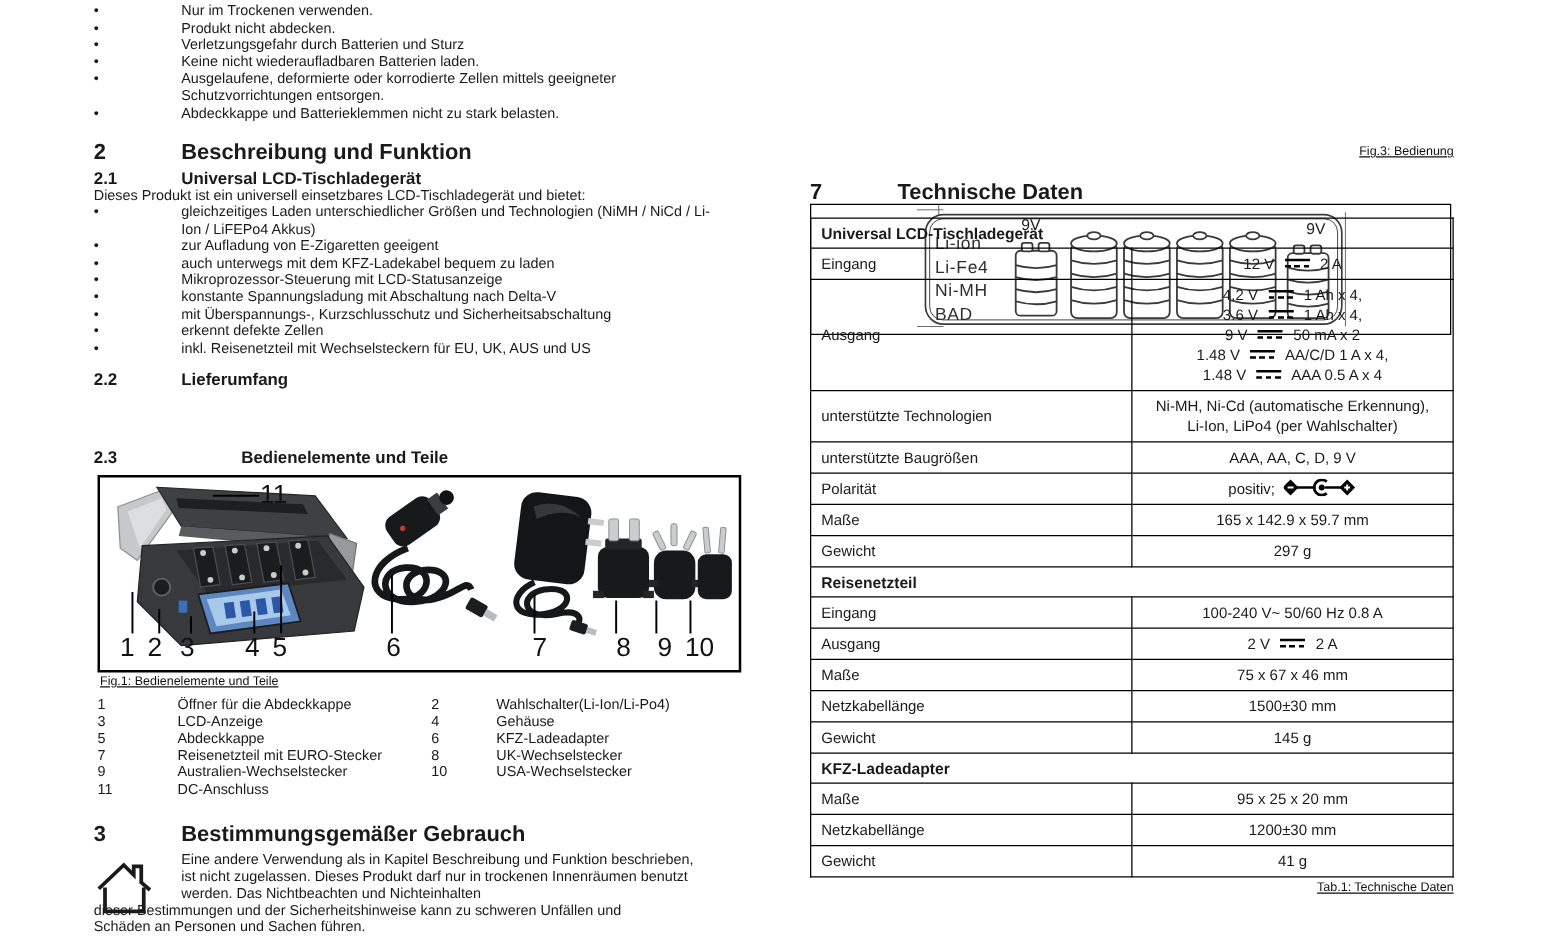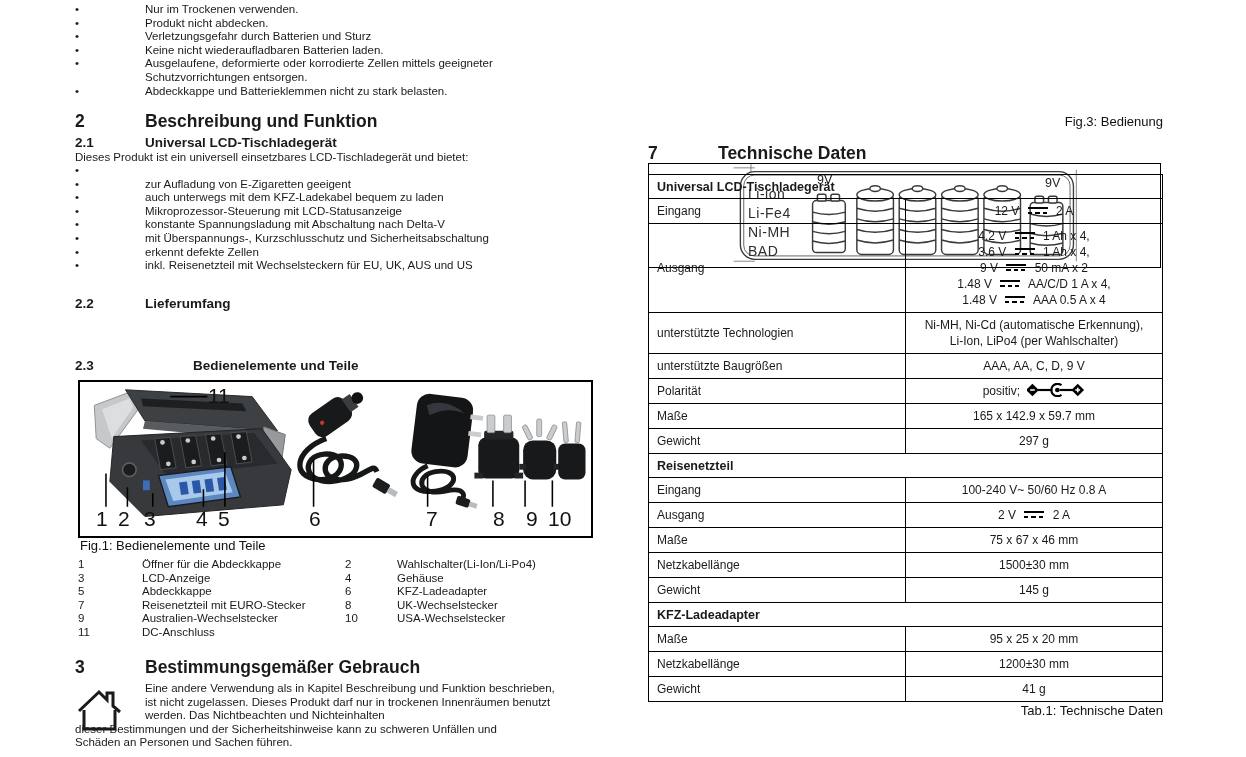--- a/index.html
+++ b/index.html
@@ -20,21 +20,21 @@
   .b-row{display:flex;font-size:11.5px;line-height:13.6px;}
   .b-dot{width:70px;flex:none;}
   .b-txt{max-width:425px;}
 
   
   .parts{display:grid;grid-template-columns:64px 203px 52px auto;
          font-size:11.5px;line-height:13.6px;padding-left:3px;}
 
   
   .figbox{border:2px solid #000;background:#fff;position:relative;}
-  .caption{font-size:13px;line-height:12px;color:#111;}
+  .caption{font-size:10px;line-height:12px;color:#111;text-decoration:underline;}
 
   
   .co{position:absolute;font-size:21px;line-height:22px;color:#111;}
 
   
   .chem{position:absolute;left:99px;top:21px;font-size:14px;line-height:19px;color:#2e2e2e;letter-spacing:0.5px;}
   .v9{position:absolute;font-weight:normal;font-size:12.5px;color:#222;}
 
   
   table.tech{border-collapse:collapse;width:515px;font-size:12px;table-layout:fixed;}
@@ -94,20 +94,21 @@
   <div class="abs h2" style="left:75px;top:135px;width:520px;">
     <span class="num">2.1</span>
     <span>Universal LCD-Tischladegerät</span>
   </div>
 
   <div class="abs txt" style="left:75px;top:151px;width:520px;">Dieses Produkt ist ein universell einsetzbares LCD-Tischladegerät und bietet:</div>
 
   <div class="abs" style="left:75px;top:164px;width:520px;">
       <div class="b-row">
         <span class="b-dot">•</span>
+        <span class="b-txt">gleichzeitiges Laden unterschiedlicher Größen und Technologien (NiMH / NiCd / Li-Ion / LiFEPo4 Akkus)</span>
       </div>
       <div class="b-row">
         <span class="b-dot">•</span>
         <span class="b-txt">zur Aufladung von E-Zigaretten geeigent</span>
       </div>
       <div class="b-row">
         <span class="b-dot">•</span>
         <span class="b-txt">auch unterwegs mit dem KFZ-Ladekabel bequem zu laden</span>
       </div>
       <div class="b-row">

